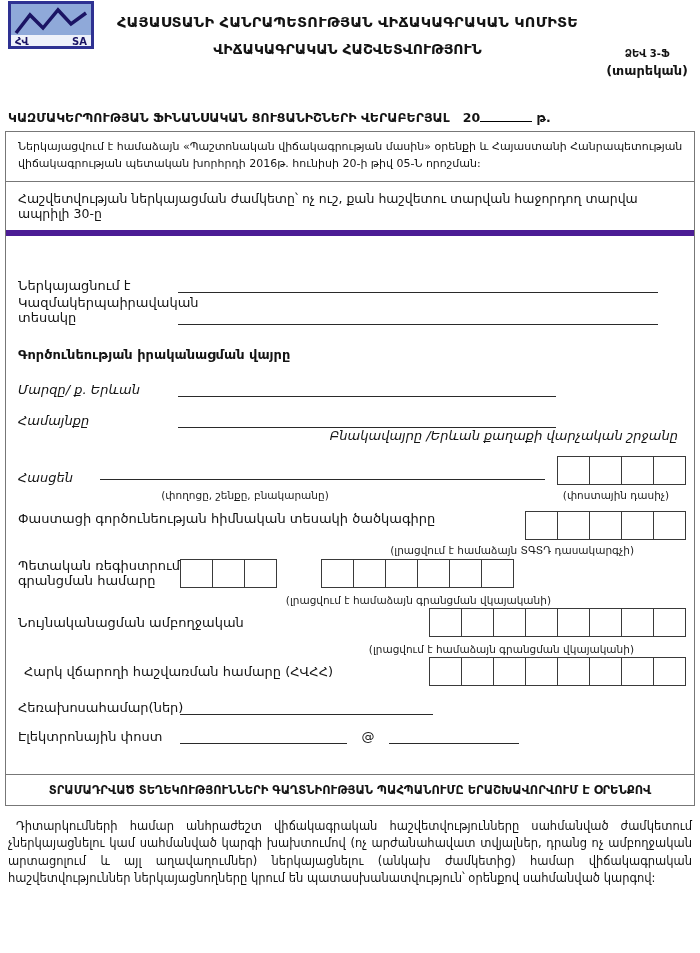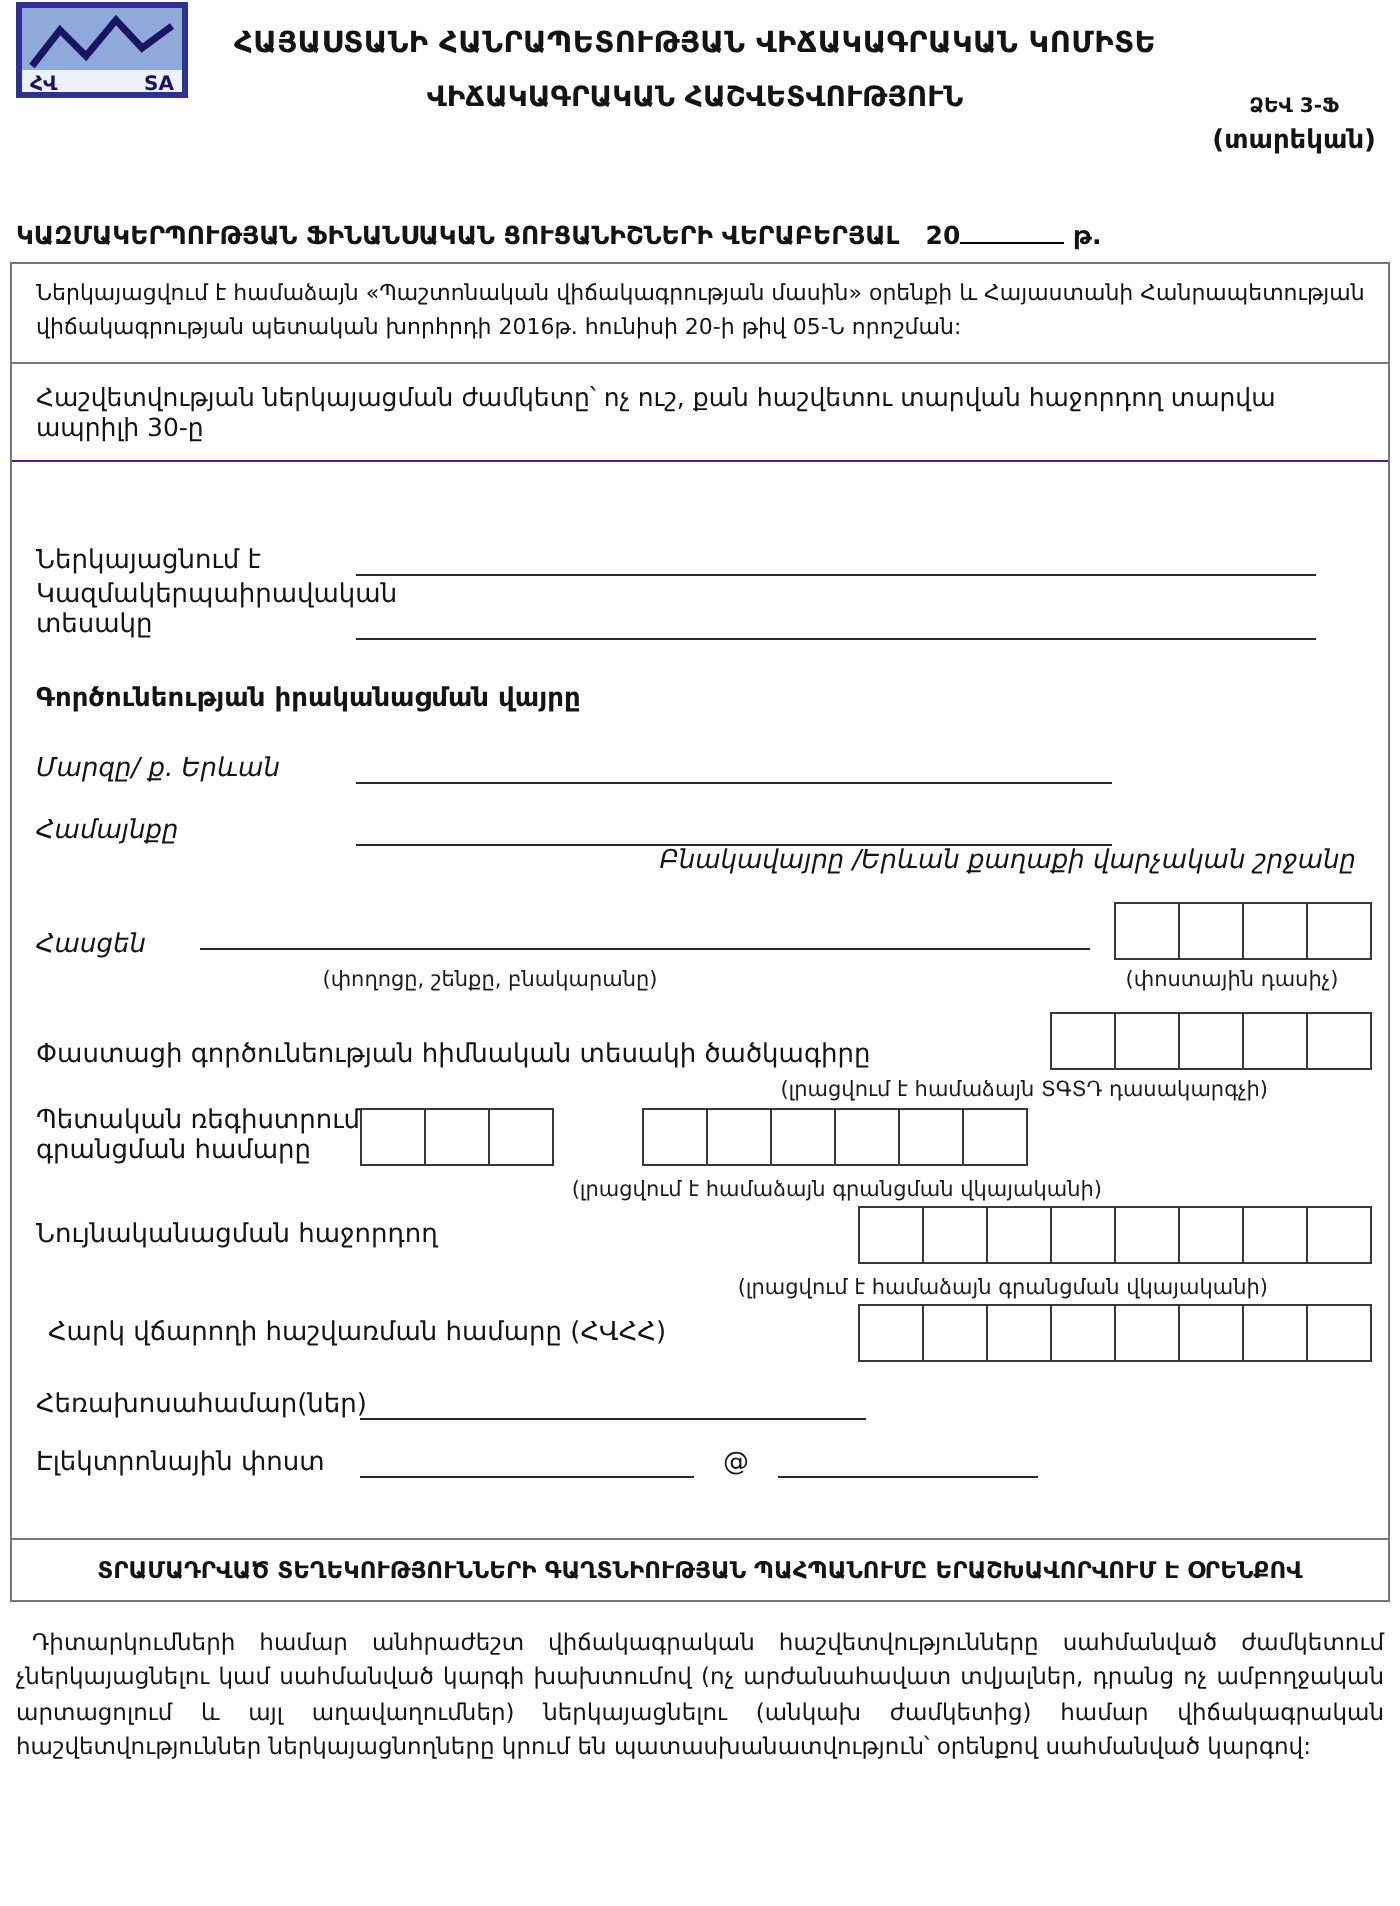--- a/index.html
+++ b/index.html
@@ -17,21 +17,21 @@
   .title2 { font-size:14px; font-weight:bold; margin-top:11px; }
   .formcode { position:absolute; right:12px; top:48px; text-align:center; }
   .formcode .code { font-size:10px; font-weight:bold; }
   .formcode .period { font-size:13px; font-weight:bold; margin-top:4px; }
   
   .subject { font-size:12.5px; font-weight:bold; padding:2px 8px 6px 8px; }
   .year-line { display:inline-block; width:52px; height:12px; border-bottom:1px solid #000; }
   
   .mainbox { margin:0 5px; border:1px solid #777; }
   .legal { font-size:11px; line-height:1.5; padding:7px 10px 9px 12px; border-bottom:1px solid #777; }
-  .deadline { font-size:12.5px; padding:9px 10px 9px 12px; border-bottom:1px solid #4c1d95; }
+  .deadline { font-size:12.5px; padding:9px 10px 9px 12px; border-bottom:6px solid #4c1d95; }
   
   .fields { padding:40px 8px 30px 12px; font-size:13px; }
   .frow { display:flex; align-items:flex-end; }
   .lab { flex:none; }
   .ul { border-bottom:1px solid #2a2a2a; height:17px; flex:1; }
   .cap { font-size:10.5px; color:#1c1c1c; }
   .it { font-style:italic; }
   .bold { font-weight:bold; }
   .cells { display:flex; flex:none; }
   .cell { width:33px; height:29px; background:#fff; border:1px solid #3a3a3a; margin-left:-1px; }
@@ -117,21 +117,21 @@
             <div class="cell"></div>
           </div>
       </div>
       <div class="frow" style="align-items:flex-start;margin-bottom:10px;">
         <div style="width:82px;"></div>
         <div class="cap" style="width:290px;text-align:center;">(փողոցը, շենքը, բնակարանը)</div>
         <div style="flex:1;"></div>
         <div class="cap" style="width:140px;text-align:center;">(փոստային դասիչ)</div>
       </div>
 
-      <div class="frow" style="align-items:flex-end;margin-bottom:4px;">
+      <div class="frow" style="align-items:flex-start;margin-bottom:4px;">
         <div class="lab" style="flex:1;">Փաստացի գործունեության հիմնական տեսակի ծածկագիրը</div>
         <div class="cells">
             <div class="cell"></div>
             <div class="cell"></div>
             <div class="cell"></div>
             <div class="cell"></div>
             <div class="cell"></div>
           </div>
       </div>
       <div class="cap" style="text-align:right;margin-right:52px;margin-bottom:2px;">(լրացվում է համաձայն ՏԳՏԴ դասակարգչի)</div>
@@ -149,21 +149,21 @@
             <div class="cell"></div>
             <div class="cell"></div>
             <div class="cell"></div>
             <div class="cell"></div>
             <div class="cell"></div>
           </div>
       </div>
       <div class="cap" style="text-align:right;margin-right:135px;margin-bottom:2px;">(լրացվում է համաձայն գրանցման վկայականի)</div>
 
       <div class="frow" style="align-items:center;margin-bottom:6px;">
-        <div class="lab" style="flex:1;">Նույնականացման հաջորդող</div>
+        <div class="lab" style="flex:1;">Նույնականացման ամբողջական</div>
         <div class="cells">
             <div class="cell"></div>
             <div class="cell"></div>
             <div class="cell"></div>
             <div class="cell"></div>
             <div class="cell"></div>
             <div class="cell"></div>
             <div class="cell"></div>
             <div class="cell"></div>
           </div>

